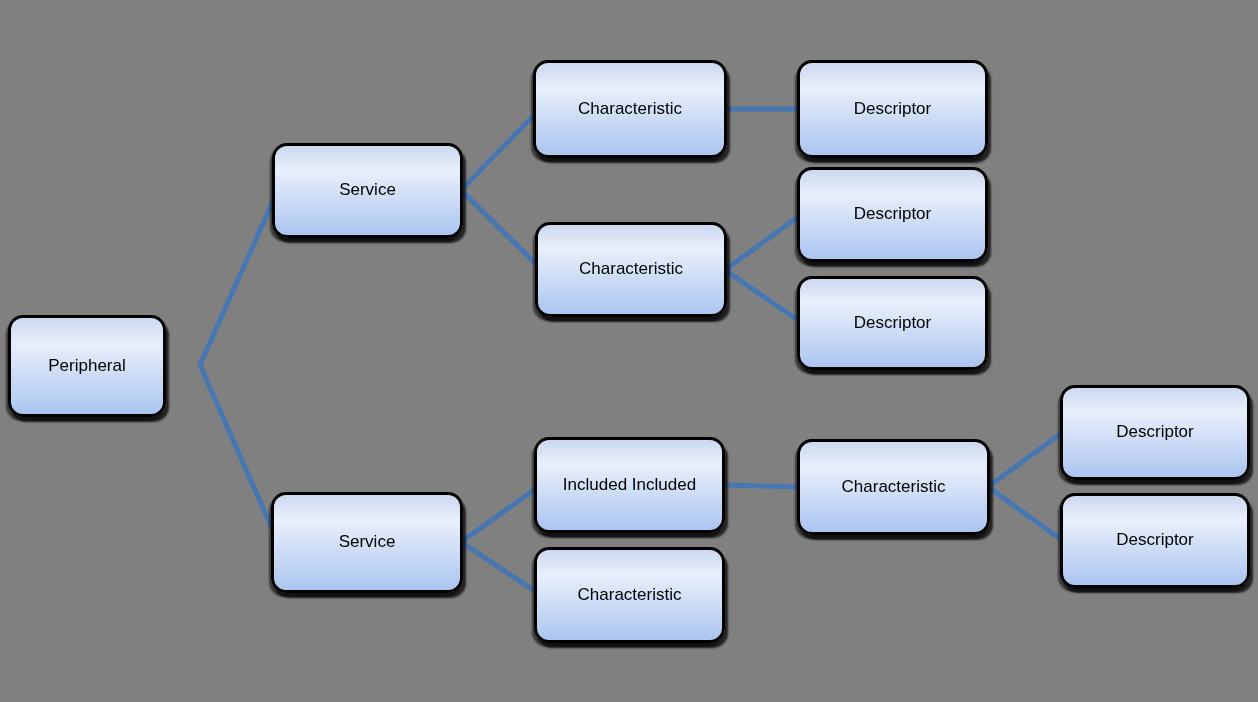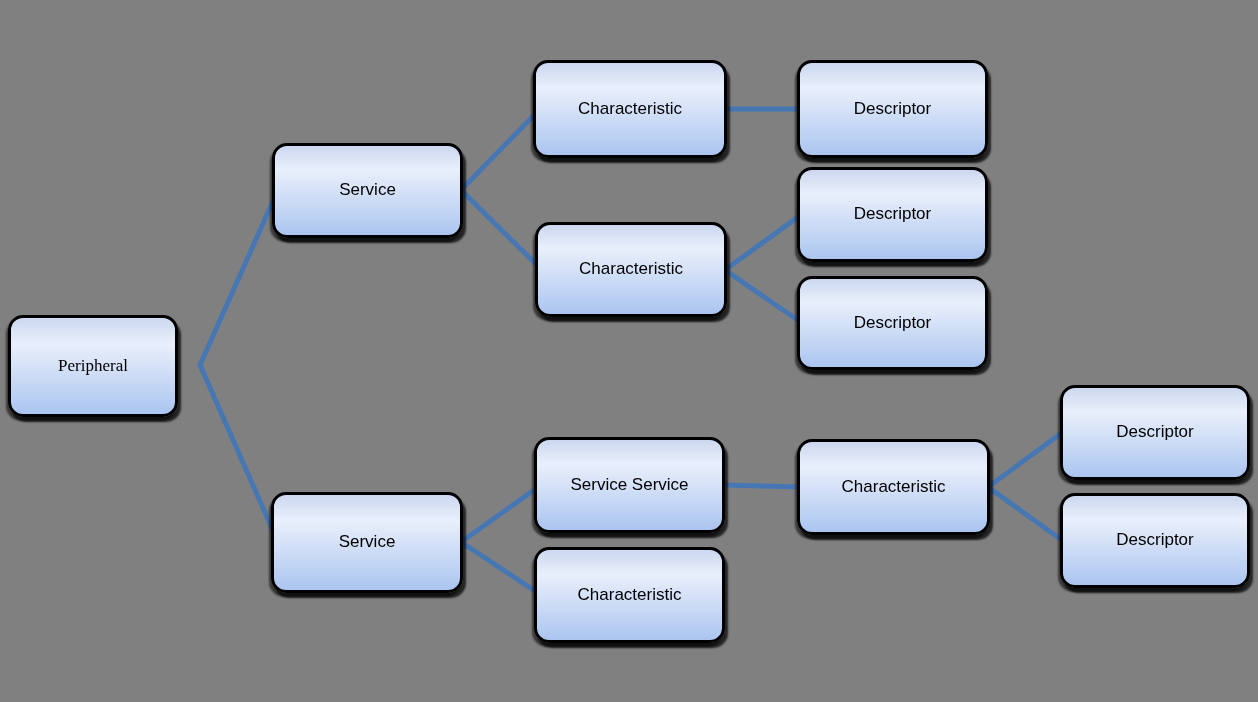--- a/index.html
+++ b/index.html
@@ -66,21 +66,21 @@
     <line x1="725" y1="109" x2="800" y2="109" stroke="#4777b3"></line>
     <line x1="725" y1="270" x2="802" y2="214" stroke="#4777b3"></line>
     <line x1="725" y1="270" x2="802" y2="323" stroke="#4777b3"></line>
     <line x1="461" y1="542" x2="541" y2="485" stroke="#4777b3"></line>
     <line x1="461" y1="542" x2="541" y2="595" stroke="#4777b3"></line>
     <line x1="723" y1="485" x2="800" y2="487" stroke="#4777b3"></line>
     <line x1="988" y1="487" x2="1063" y2="432" stroke="#4777b3"></line>
     <line x1="988" y1="487" x2="1063" y2="541" stroke="#4777b3"></line>
   </svg>
 
-  <div class="node" style="left:8px;   top:315px; width:170px; height:102px;font-family:Liberation Serif, serif;">
+  <div class="node" style="left:8px;   top:315px; width:158px; height:102px;">
     <span class="label">Peripheral</span>
   </div>
 
   <div class="node" style="left:272px; top:143px; width:191px; height:95px;">
     <span class="label">Service</span>
   </div>
 
   <div class="node" style="left:533px; top:60px;  width:194px; height:98px;">
     <span class="label">Characteristic</span>
   </div>
@@ -99,21 +99,21 @@
 
   <div class="node" style="left:797px; top:276px; width:191px; height:94px;">
     <span class="label">Descriptor</span>
   </div>
 
   <div class="node" style="left:271px; top:492px; width:192px; height:101px;">
     <span class="label">Service</span>
   </div>
 
   <div class="node" style="left:534px; top:437px; width:191px; height:96px;">
-    <span class="label">Service Service</span>
+    <span class="label">Included Included</span>
   </div>
 
   <div class="node" style="left:534px; top:547px; width:191px; height:96px;">
     <span class="label">Characteristic</span>
   </div>
 
   <div class="node" style="left:797px; top:439px; width:193px; height:96px;">
     <span class="label">Characteristic</span>
   </div>
 

